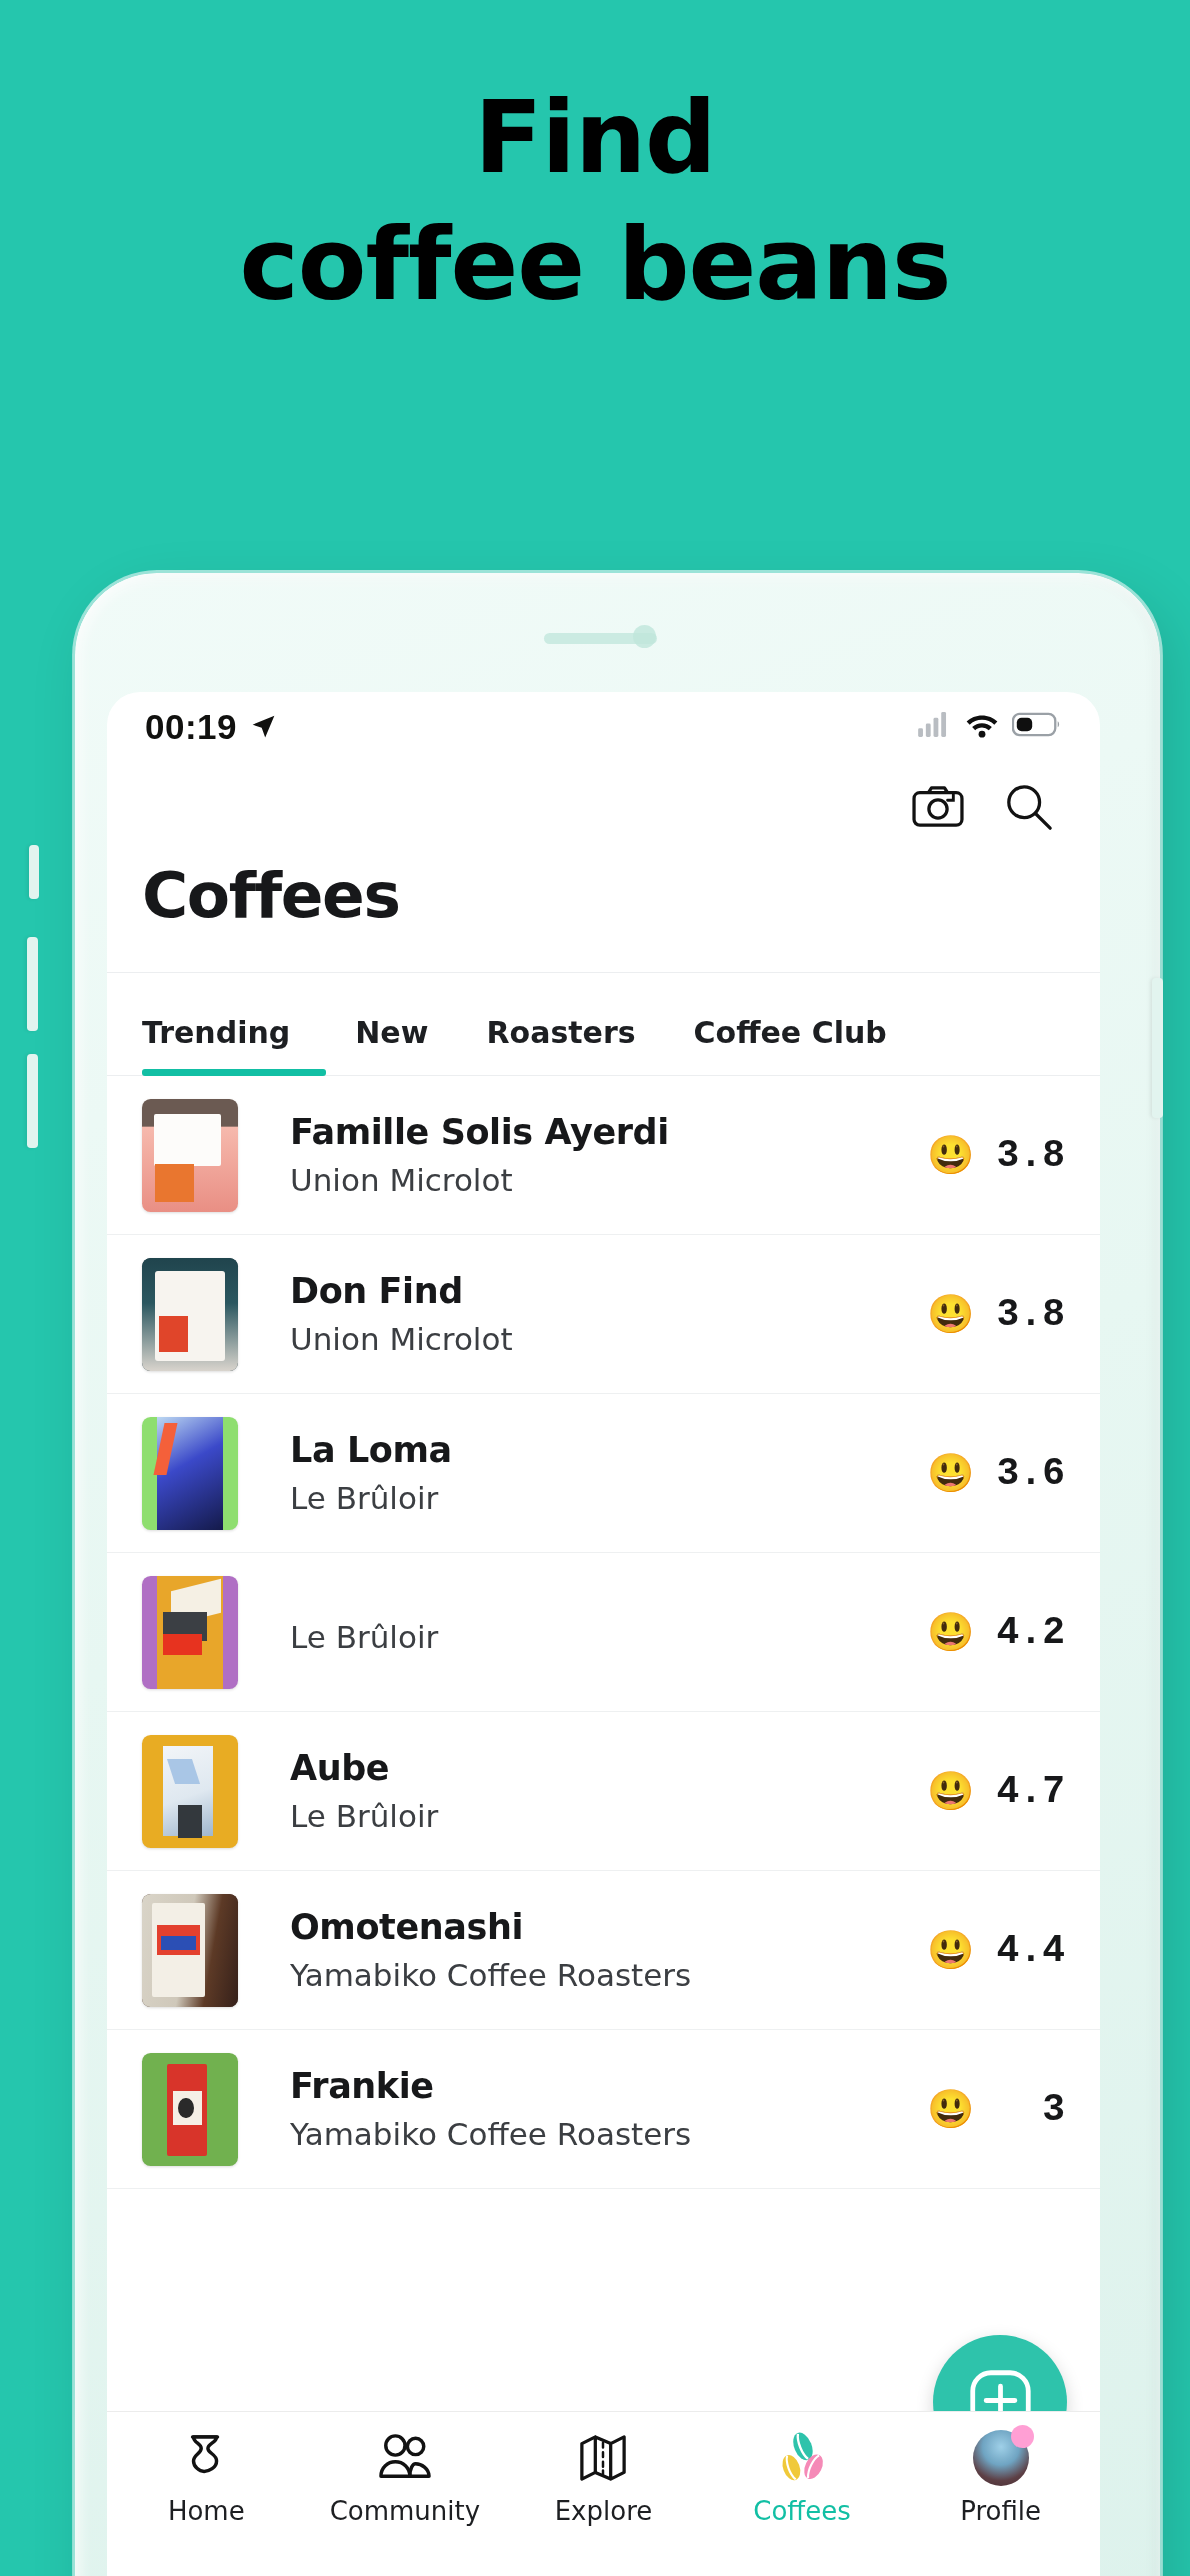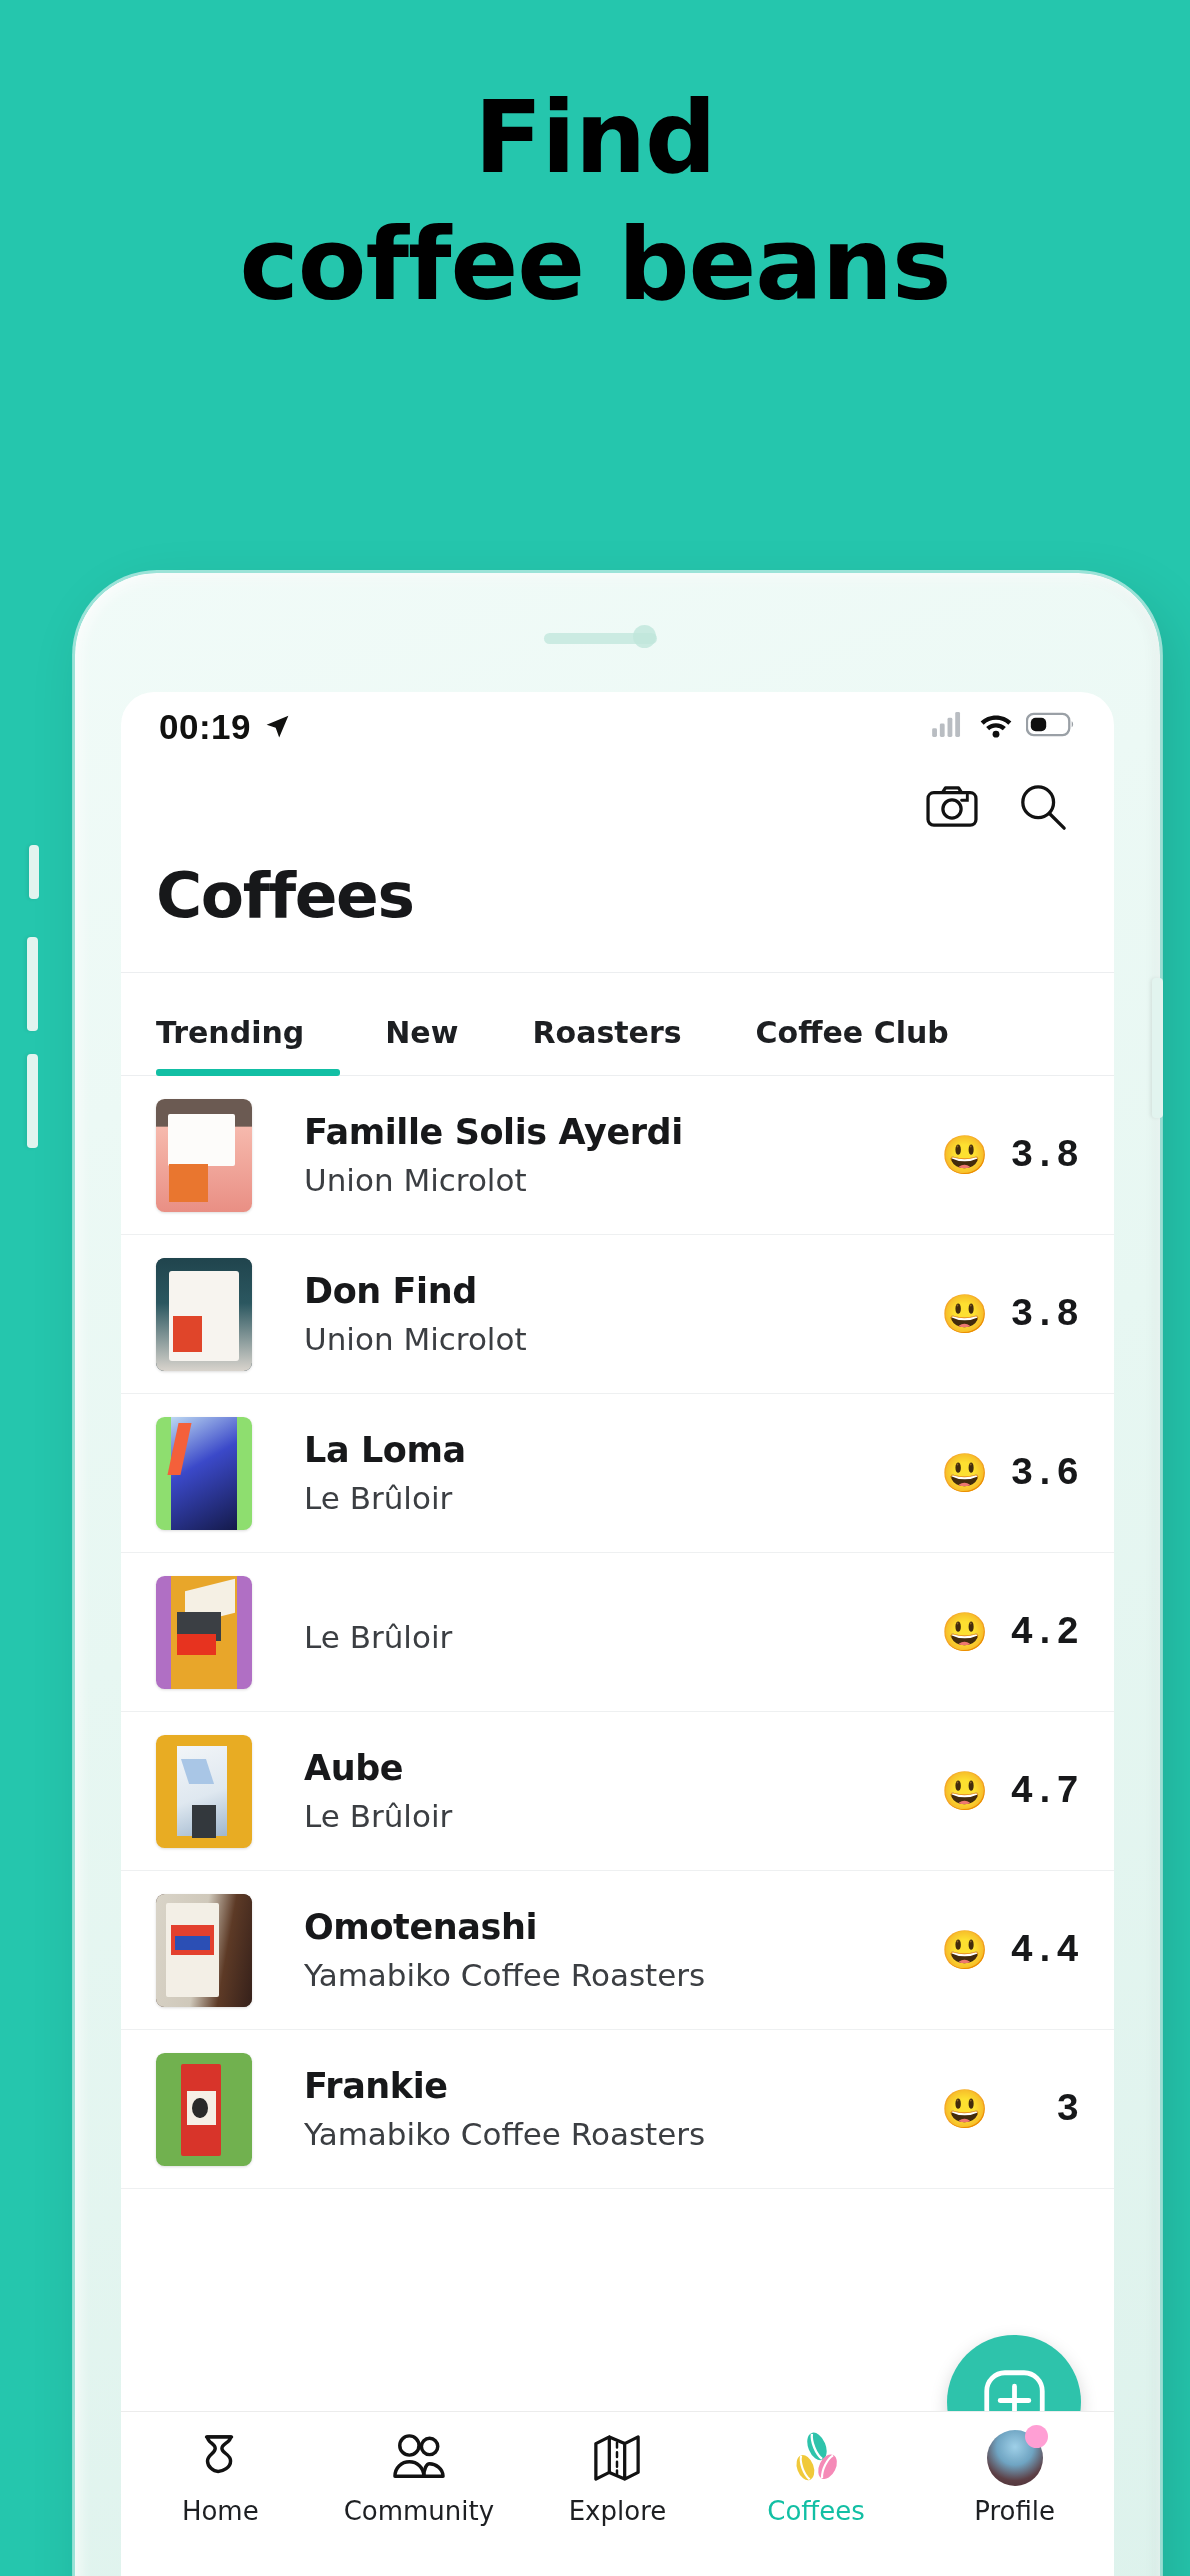--- a/index.html
+++ b/index.html
@@ -54,21 +54,21 @@
   
   .btn-side{ position:absolute; background:#e2f4ef; border-radius:3.8px; box-shadow:-1.9px 0 3.8px rgba(0,0,0,.07); }
   .btn-mute{ left:29px; top:845px; width:9.6px; height:54px; }
   .btn-volup{ left:27px; top:937px; width:10.5px; height:94px; }
   .btn-voldn{ left:27px; top:1054px; width:10.5px; height:94px; }
   .btn-power{ left:1152px; top:978px; width:10.5px; height:140px; background:#e2f4ef; border-radius:3.8px; }
 
   
   .screen{
     position:absolute;
-    left:121px; top:692px;
+    left:107px; top:692px;
     width:993px; height:1884px;
     background:#ffffff;
     border-radius:33px 33px 0 0;
     overflow:hidden;
   }
 
   
   .statusbar{
     position:relative; height:69px; width:100%;
     display:flex; align-items:center; padding:0 38px;
@@ -87,21 +87,21 @@
     font-size:63px; font-weight:bold; letter-spacing:-1.4px;
     color:#17181a; padding:23px 0 0 35px;
     font-family:"DejaVu Sans", sans-serif;
   }
 
   
   .tabs{
     display:flex; align-items:flex-end;
     border-top:1px solid #eceef0;
     border-bottom:1px solid #eceef0;
-    margin-top:40px; height:104px; padding-left:35px; gap:16px;
+    margin-top:40px; height:104px; padding-left:35px; gap:0;
   }
   .tab{
     font-size:30px; font-weight:bold; color:#1d1f22;
     padding:0 29px 25px 29px; position:relative; white-space:nowrap;
     font-family:"DejaVu Sans", sans-serif;
   }
   .tab:first-child{ padding-left:0; padding-right:36px; }
   .tab.active::after{
     content:""; position:absolute; left:0; right:0; bottom:-1px;
     height:6.7px; background:#12bfa4; border-radius:2.9px;

